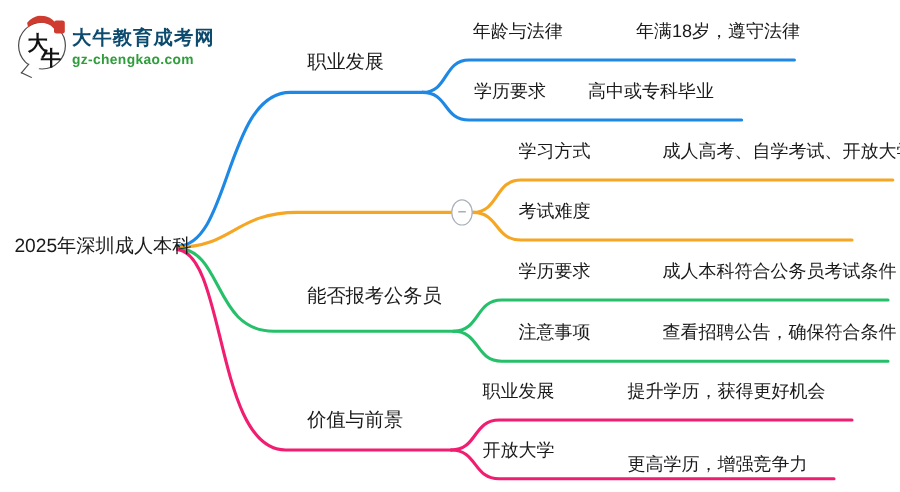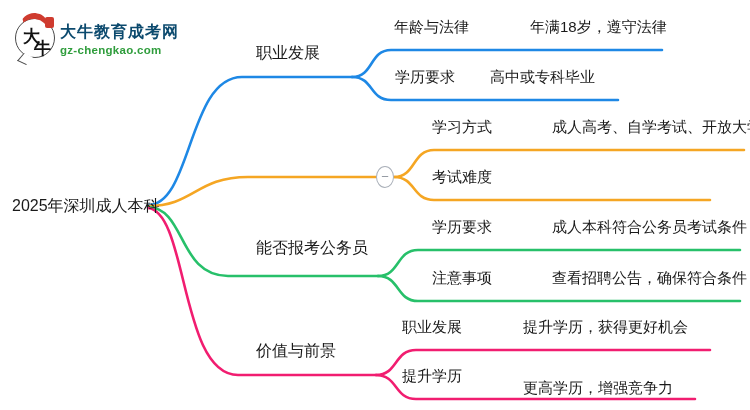--- a/index.html
+++ b/index.html
@@ -89,16 +89,16 @@
   <div class="node leaf-value" style="left:552px;top:118px;">成人高考、自学考试、开放大学</div>
   <div class="node child-label" style="left:432px;top:168px;">考试难度</div>
 
   <div class="node child-label" style="left:432px;top:218px;">学历要求</div>
   <div class="node leaf-value" style="left:552px;top:218px;">成人本科符合公务员考试条件</div>
   <div class="node child-label" style="left:432px;top:269px;">注意事项</div>
   <div class="node leaf-value" style="left:552px;top:269px;">查看招聘公告，确保符合条件</div>
 
   <div class="node child-label" style="left:402px;top:318px;">职业发展</div>
   <div class="node leaf-value" style="left:523px;top:318px;">提升学历，获得更好机会</div>
-  <div class="node child-label" style="left:402px;top:367px;">提升学历</div>
+  <div class="node child-label" style="left:402px;top:367px;">开放大学</div>
   <div class="node leaf-value" style="left:523px;top:351px;margin-top:28px;">更高学历，增强竞争力</div>
 
 </div>
 
 </body></html>

